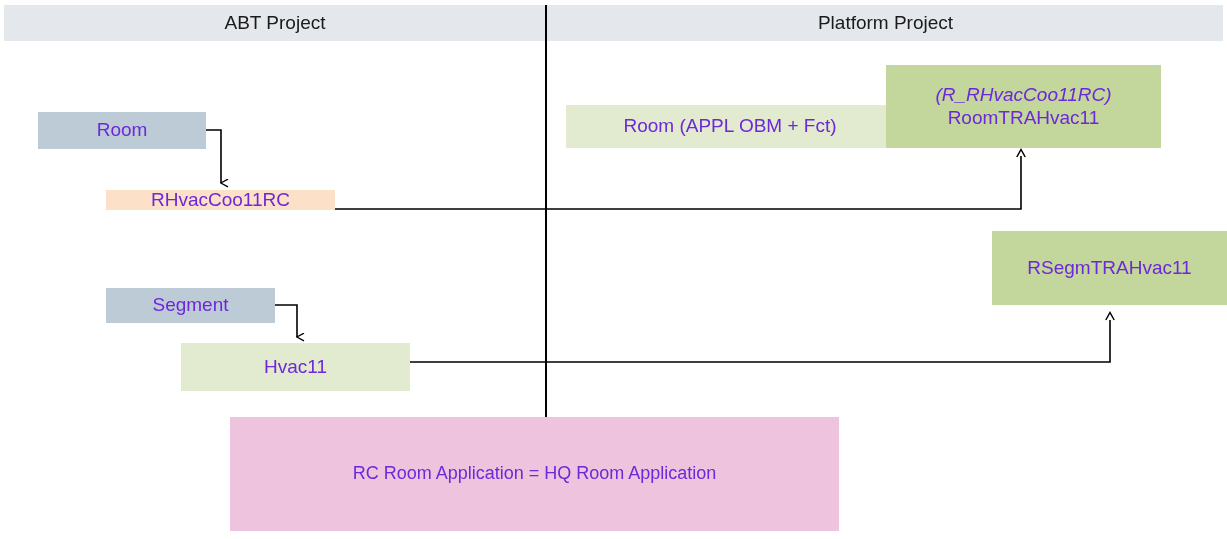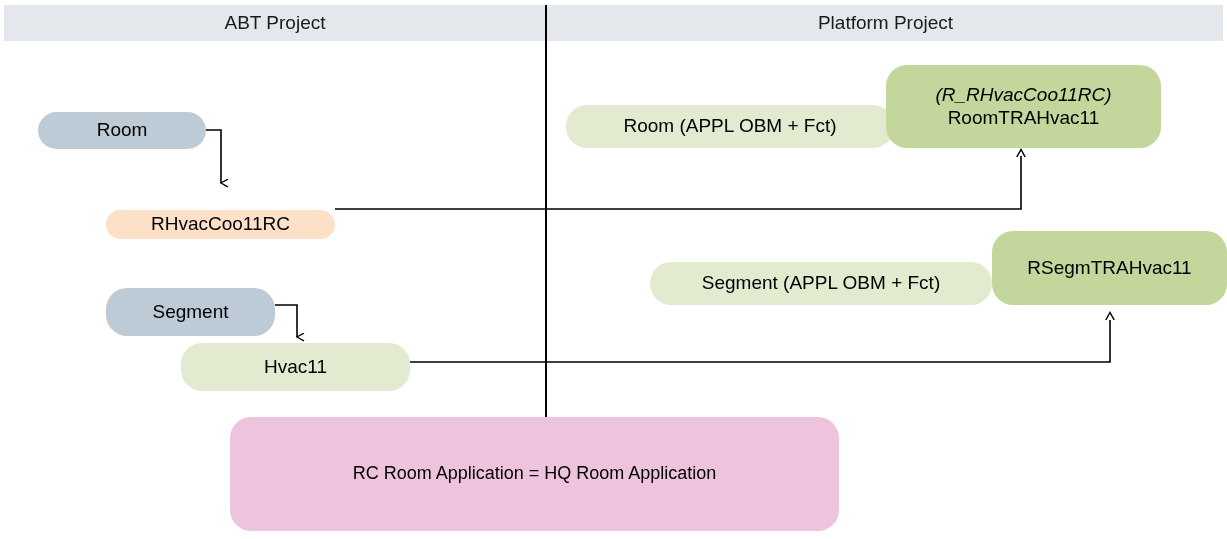--- a/index.html
+++ b/index.html
@@ -53,42 +53,40 @@
 
   
   .node {
     position: absolute;
     box-sizing: border-box;
     display: flex;
     flex-direction: column;
     align-items: center;
     justify-content: center;
     font-size: 19px;
-    color: #000000;
+    color: #6d28d9;
     text-align: center;
     white-space: nowrap;
     line-height: 1.18;
-    border-radius: 21px;
   }
   .node .sub {
     font-style: italic;
   }
 
   
   #box-room {
     left: 38px; top: 112px; width: 168px; height: 37px;
     background: #bdcbd6;
   }
   #box-rhvac {
-    left: 106px; top: 190px; width: 229px; height: 29px;
+    left: 106px; top: 190px; width: 229px; height: 20px;
     background: #fce0c8;
-    margin-top: 20px;
   }
   #box-segment {
-    left: 106px; top: 288px; width: 169px; height: 48px;
+    left: 106px; top: 288px; width: 169px; height: 35px;
     background: #bdcbd6;
   }
   #box-hvac11 {
     left: 181px; top: 343px; width: 229px; height: 48px;
     background: #e2ebd0;
   }
   #box-room-appl {
     left: 566px; top: 105px; width: 328px; height: 43px;
     background: #e2ebd0;
   }
@@ -139,21 +137,20 @@
 
   <div class="node" id="box-hvac11">Hvac11</div>
 
   <div class="node" id="box-room-appl">Room (APPL OBM + Fct)</div>
 
   <div class="node" id="box-roomtra">
     <span class="sub">(R_RHvacCoo11RC)</span>
     <span>RoomTRAHvac11</span>
   </div>
 
-  <div class="node" id="box-segment-appl">Segment (APPL OBM + Fct)</div>
 
   <div class="node" id="box-rsegmtra">
     <span>RSegmTRAHvac11</span>
   </div>
 
   <div class="node" id="box-note">RC Room Application = HQ Room Application</div>
 
   <svg id="connectors" viewBox="0 0 1227 539">
     <defs>
       <marker id="arrowhead" markerWidth="9" markerHeight="9" refX="4.2" refY="7.6" orient="auto" markerUnits="userSpaceOnUse">

